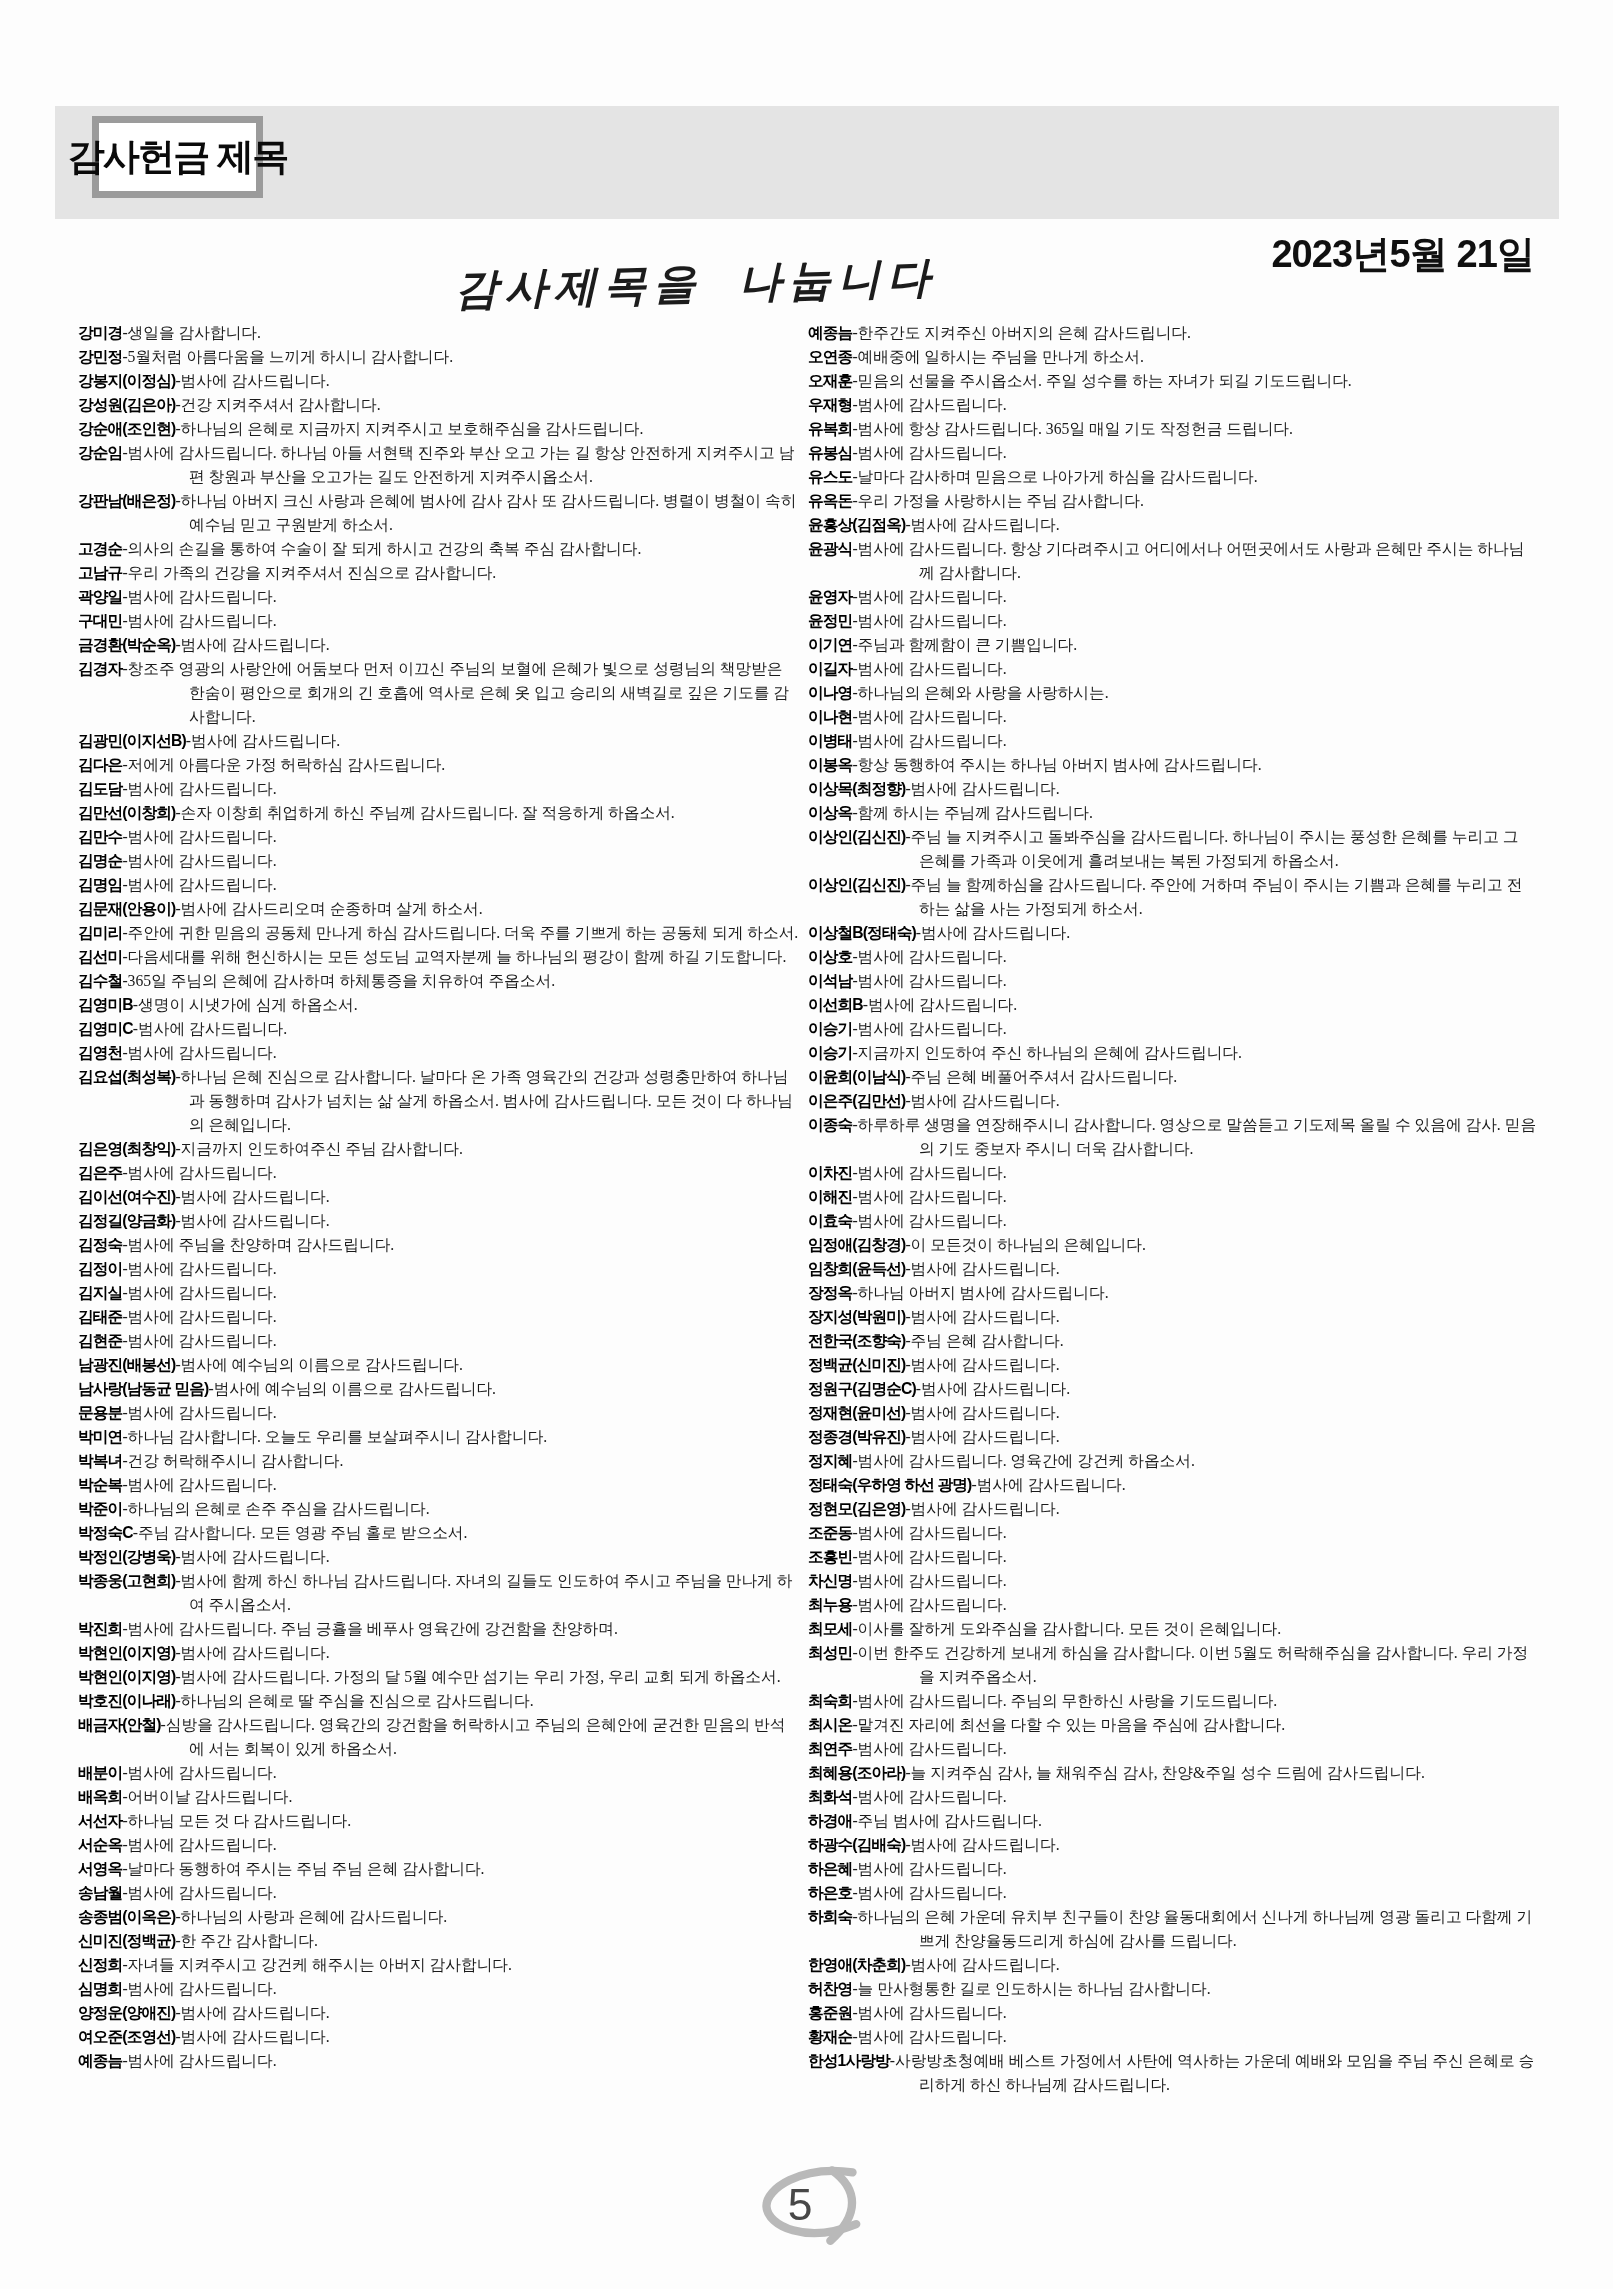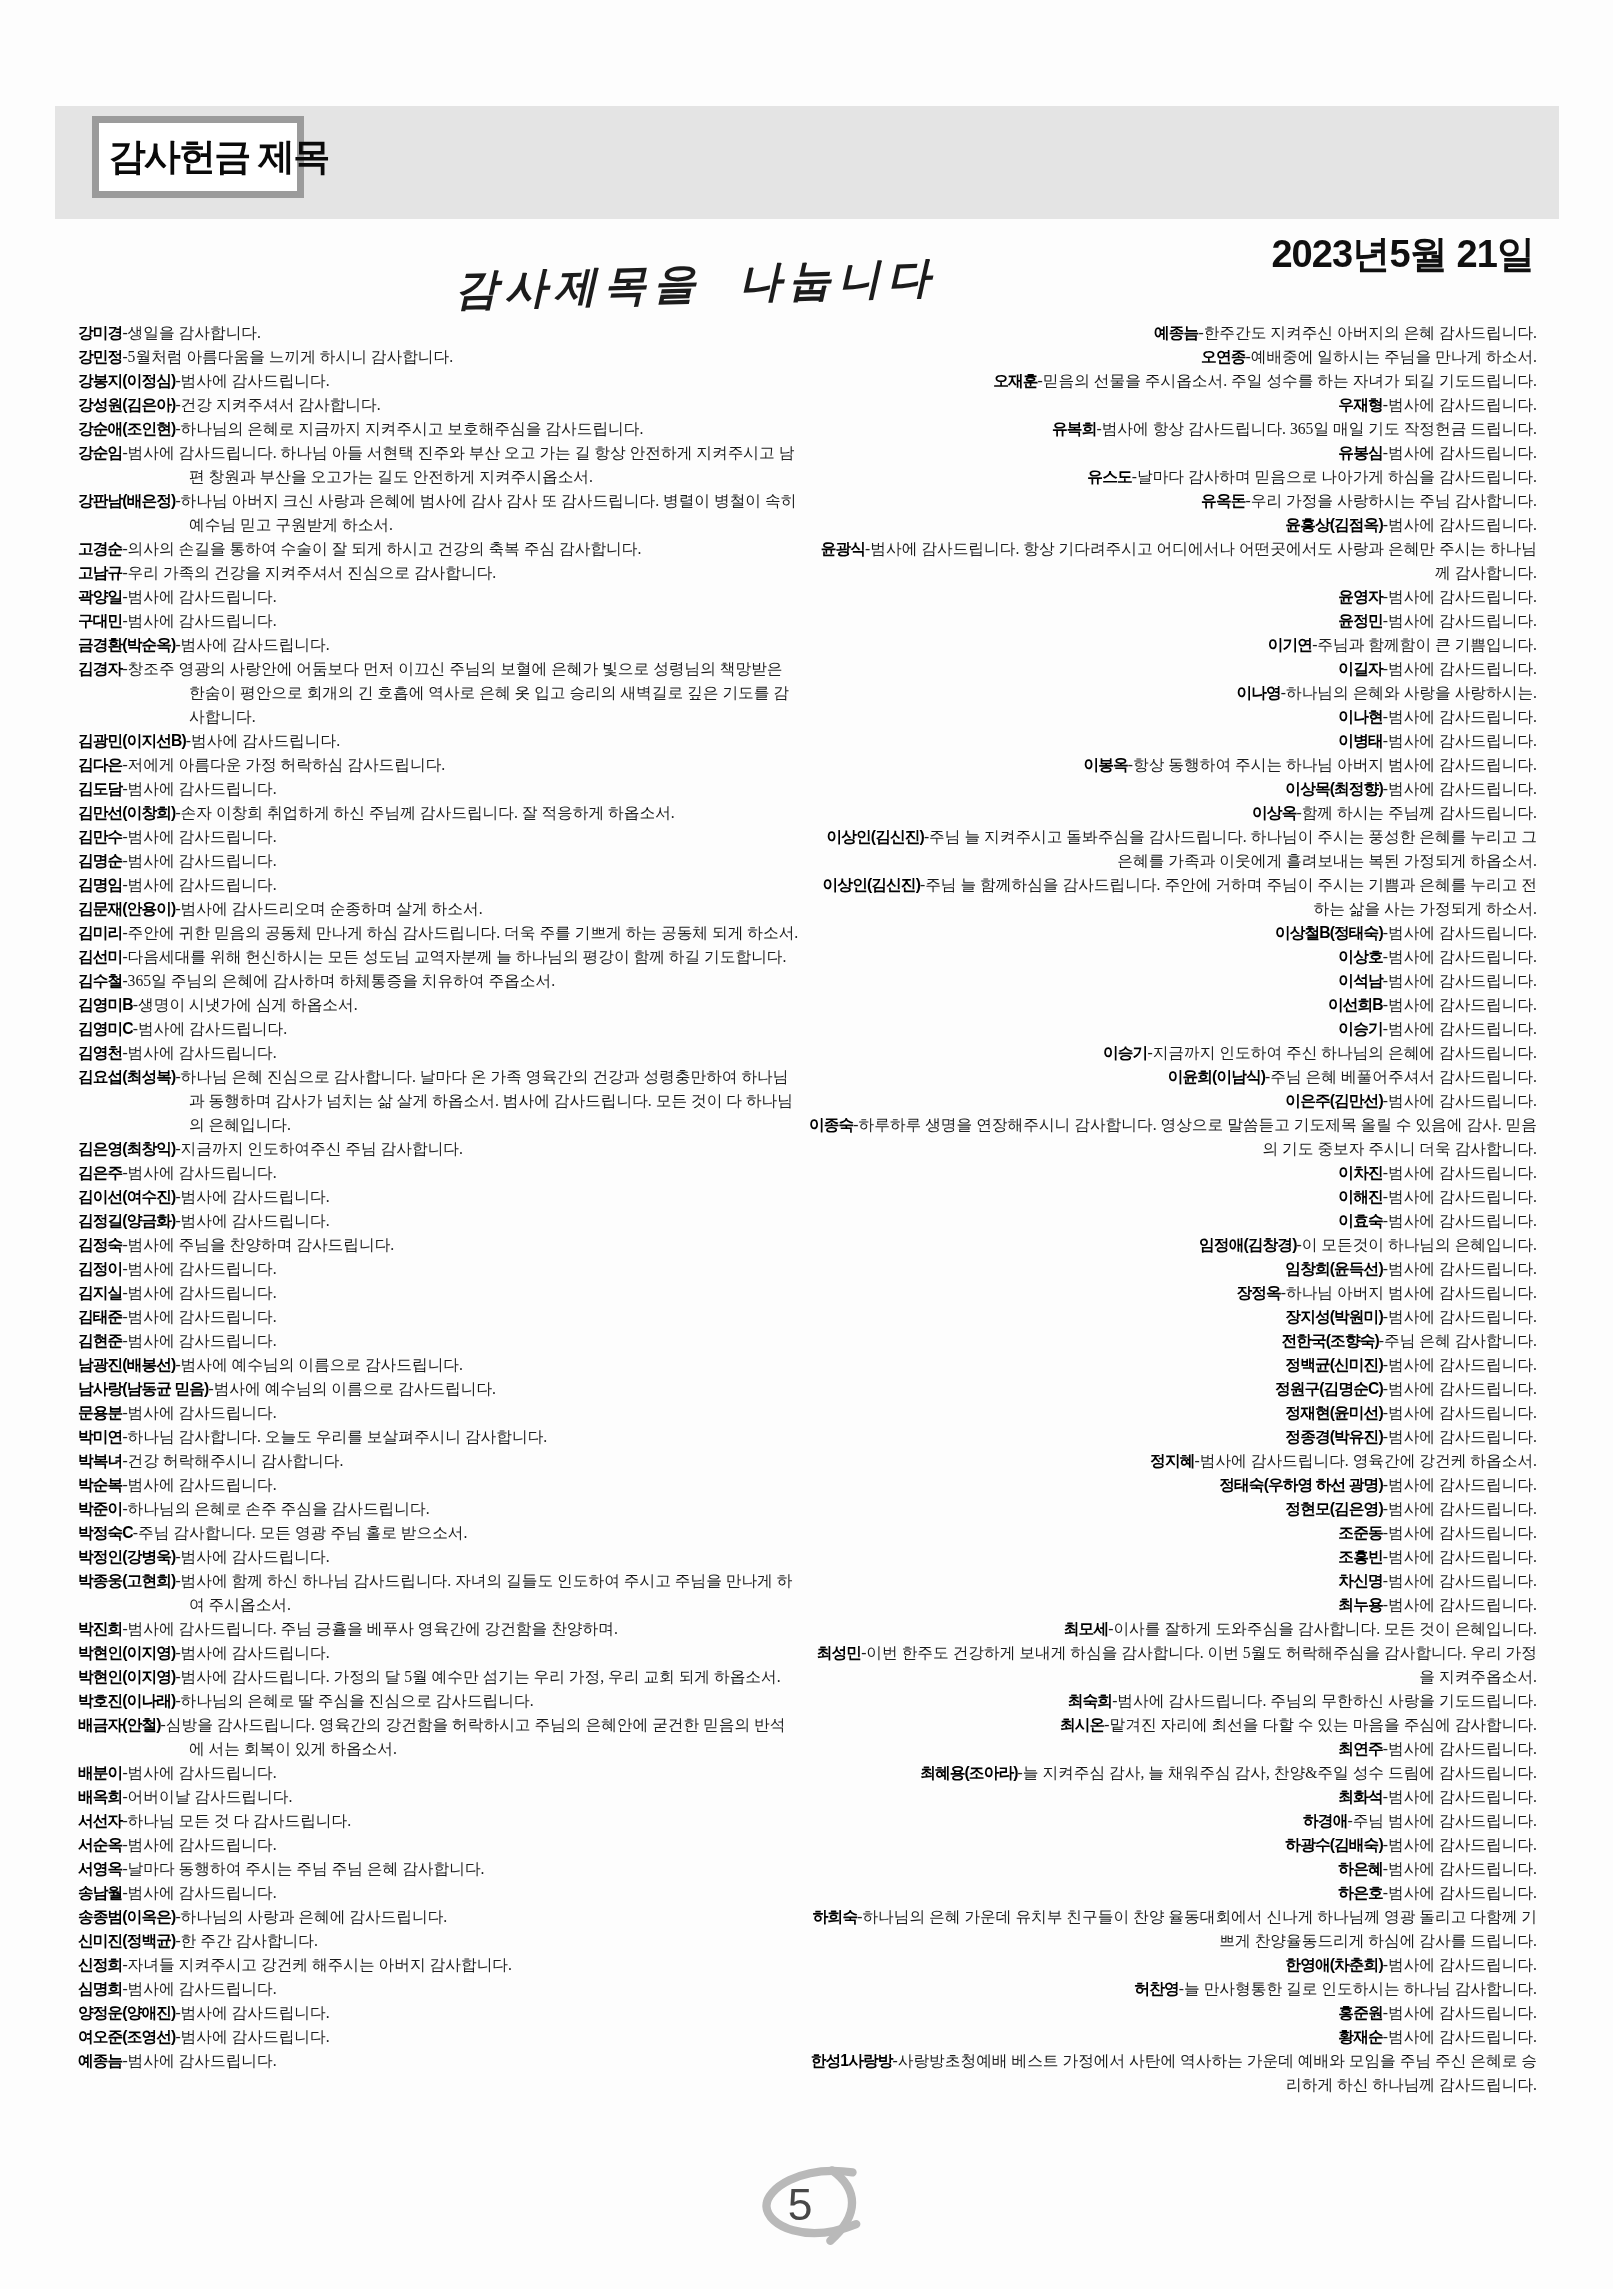--- a/index.html
+++ b/index.html
@@ -1,30 +1,30 @@
 <!DOCTYPE html>
 <html style="font-size:14.8px"><head>
 <meta charset="utf-8">
 <style>
   html,body{margin:0;padding:0;background:#888;}
   .page{position:relative;width:1613px;height:2290px;background:#fdfdfd;overflow:hidden;
         font-family:"Liberation Serif","DejaVu Serif",serif;color:#151515;}
   .band{position:absolute;left:55px;top:106px;width:1504px;height:113px;background:#e4e4e4;}
   .titlebox{position:absolute;left:37px;top:10px;width:157px;height:68px;background:#fff;
-            border:7.4px solid #9b9b9b;display:flex;align-items:center;justify-content:center;padding-left:41px;}
+            border:7.4px solid #9b9b9b;display:flex;align-items:center;justify-content:center;}
   .titlebox span{font-family:"Liberation Sans","DejaVu Sans",sans-serif;font-weight:800;
                  font-size:37px;letter-spacing:-1.8px;color:#0a0a0a;white-space:nowrap;}
   .date{position:absolute;right:79px;top:229px;font-family:"Liberation Sans","DejaVu Sans",sans-serif;
         font-weight:600;font-size:38px;color:#101010;letter-spacing:-0.9px;}
   .maintitle{position:absolute;left:0;right:222px;top:255px;text-align:center;
              font-family:"DejaVu Serif","Liberation Serif",serif;font-style:italic;font-weight:bold;
              font-size:43px;letter-spacing:6.5px;word-spacing:14.8px;color:#1c1c1c;transform:rotate(-1.5deg);}
   .col{position:absolute;top:321px;font-size:15.7px;line-height:24px;color:#1a1a1a;text-align:left;}
   .col-left{left:78px;width:722px;}
-  .col-right{left:808px;width:729px;text-align:right;}
+  .col-right{left:808px;width:729px;}
   .entry{padding-left:111px;text-indent:-111px;}
   .nm{font-family:"Liberation Sans","DejaVu Sans",sans-serif;font-weight:800;color:#000;letter-spacing:-0.9px;}
   .msg{font-family:"Liberation Serif","DejaVu Serif",serif;}
   .footer{position:absolute;left:760px;top:2163px;width:111px;height:88px;}
 </style>
 </head>
 <body>
 
 <div class="page">
 

